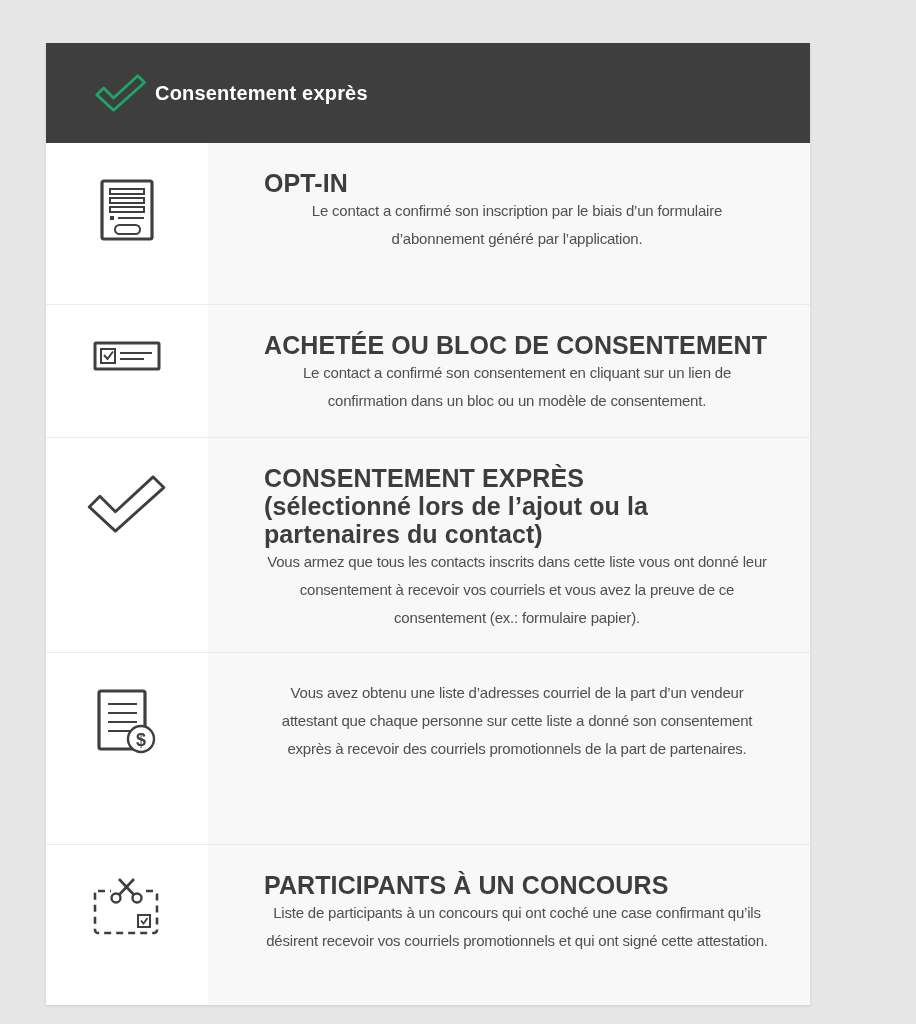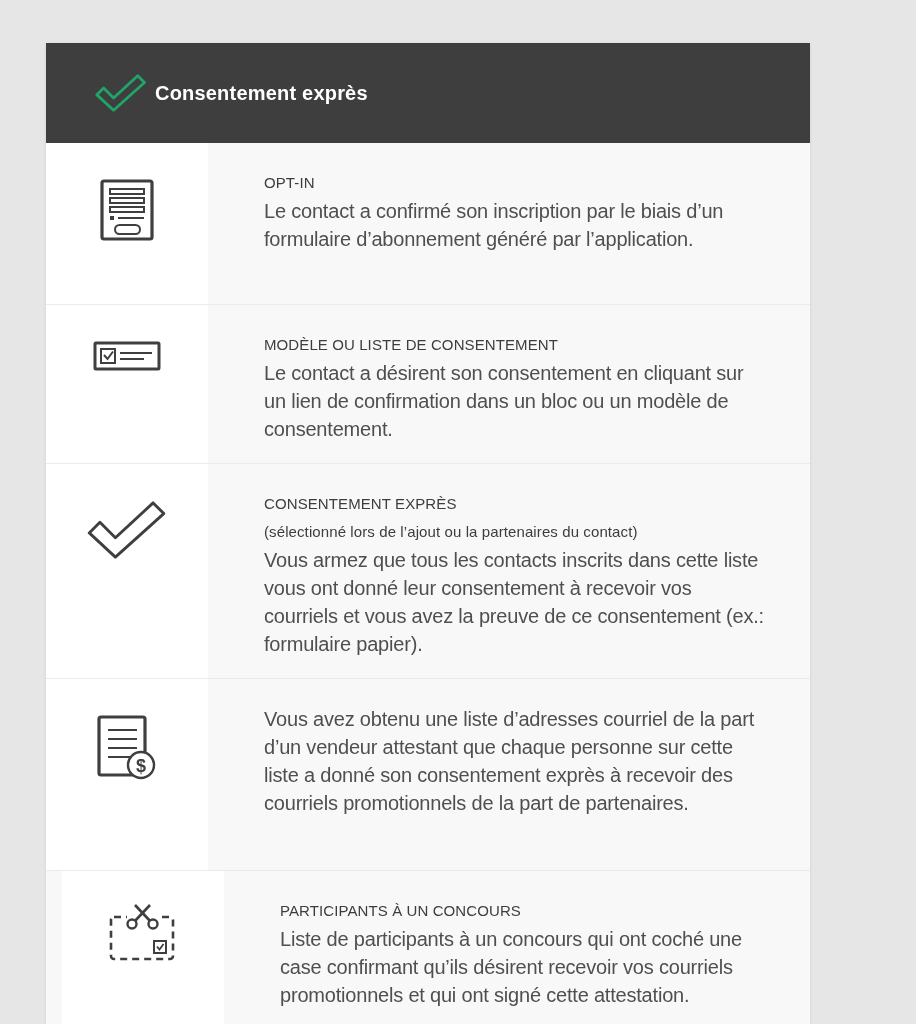--- a/index.html
+++ b/index.html
@@ -49,37 +49,38 @@
     display: flex;
     justify-content: center;
     align-items: flex-start;
     padding-top: 36px;
   }
   .row-text {
     flex: 1;
     padding: 26px 40px 20px 56px;
   }
   .row-title, .row-subtitle {
-    font-size: 15px;
-    font-weight: normal;
+    font-size: 25px;
+    font-weight: bold;
     color: #3d3d3d;
     line-height: 28px;
     letter-spacing: 0.1px;
   }
   .row-body {
-    font-size: 20px;
+    font-size: 15px;
     color: #4f4f4f;
     line-height: 28px;
     letter-spacing: -0.2px;
+    text-align: center;
   }
   .r1 { min-height: 161px; }
   .r2 { min-height: 133px; }
   .r3 { min-height: 189px; }
   .r4 { min-height: 192px; }
-  .r5 { min-height: 161px; padding-left: 16px; }
+  .r5 { min-height: 161px; }
   .r5 .row-icon { padding-top: 30px; }
   svg { display: block; }
 </style>
 </head>
 <body>
 
 <div class="card">
 
   <div class="card-header">
     <span>
@@ -112,22 +113,22 @@
     <div class="row-icon">
       <svg width="68" height="30" viewBox="0 0 68 30">
         <rect x="2" y="2" width="64" height="26" rx="1" fill="none" stroke="#3f3f3f" stroke-width="3"></rect>
         <rect x="8" y="8" width="14" height="14" fill="none" stroke="#3f3f3f" stroke-width="2"></rect>
         <path d="M11,14 L14.5,18 L20,10.5" fill="none" stroke="#3f3f3f" stroke-width="2"></path>
         <line x1="27" y1="12" x2="59" y2="12" stroke="#3f3f3f" stroke-width="2"></line>
         <line x1="27" y1="18" x2="51" y2="18" stroke="#3f3f3f" stroke-width="2"></line>
       </svg>
     </div>
     <div class="row-text">
-      <div class="row-title">MODÈLE OU LISTE DE CONSENTEMENT</div>
-      <div class="row-body">Le contact a désirent son consentement en cliquant sur un lien de confirmation dans un bloc ou un modèle de consentement.</div>
+      <div class="row-title">ACHETÉE OU BLOC DE CONSENTEMENT</div>
+      <div class="row-body">Le contact a confirmé son consentement en cliquant sur un lien de confirmation dans un bloc ou un modèle de consentement.</div>
     </div>
   </div>
 
   <div class="row r3">
     <div class="row-icon">
       <svg width="82" height="60" viewBox="0 0 84 62">
         <path d="M3,34 L14,23 L30,39 L69,3 L80,14 L30,59 Z" fill="none" stroke="#3f3f3f" stroke-width="3" stroke-linejoin="round"></path>
       </svg>
     </div>
     <div class="row-text">

